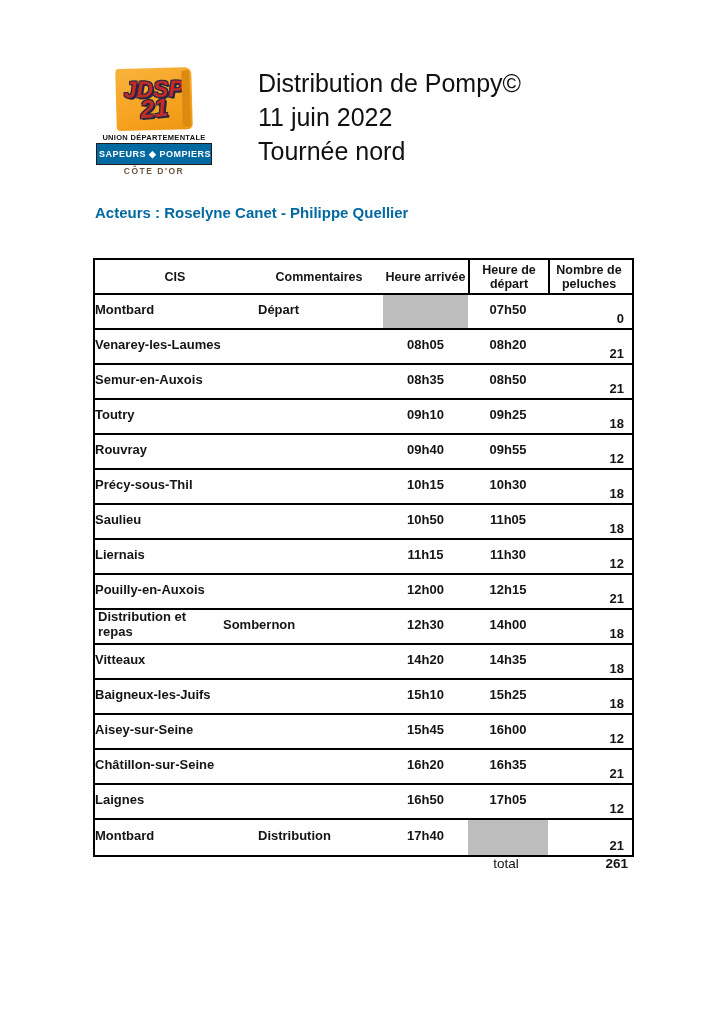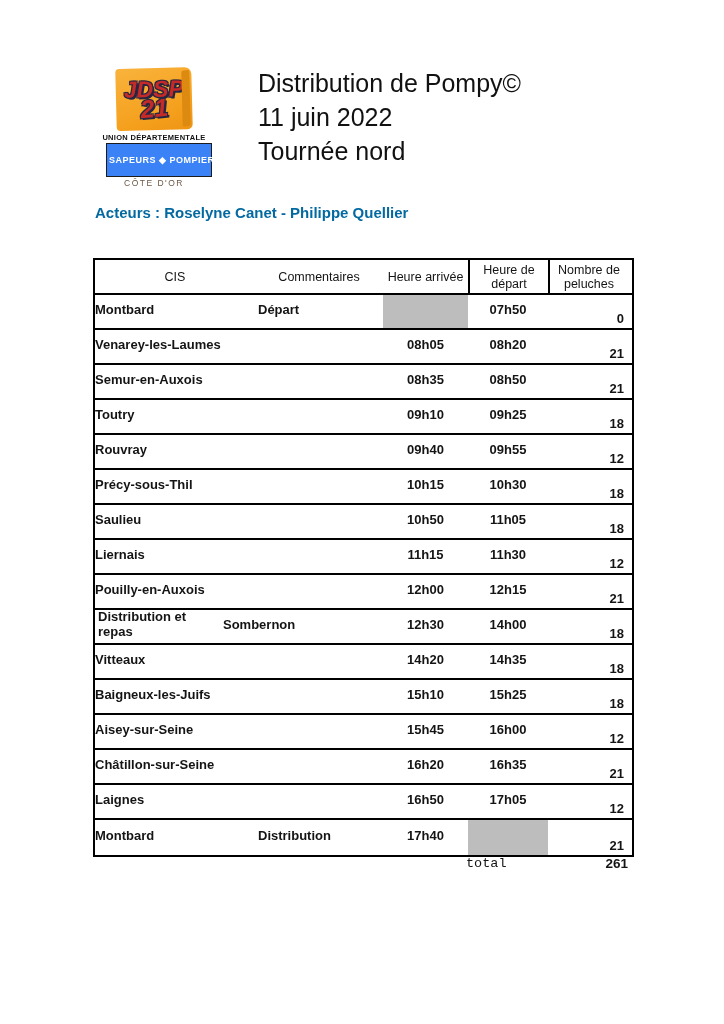--- a/index.html
+++ b/index.html
@@ -25,24 +25,24 @@
     color:#c42a28;line-height:20px;
     text-shadow:-1px -1px 0 #272744,1px -1px 0 #272744,-1px 1px 0 #272744,1px 1px 0 #272744,2px 2px 0 #272744;
   }
   .logo-number{
     font-weight:bold;font-style:italic;font-size:25px;color:#c42a28;line-height:22px;
     margin-top:-2px;transform:rotate(-4deg);
     text-shadow:-1px -1px 0 #272744,1px -1px 0 #272744,-1px 1px 0 #272744,1px 1px 0 #272744,2px 2px 0 #272744;
   }
   .logo-line1{margin-top:3px;font-size:7.5px;font-weight:bold;color:#111;letter-spacing:0.3px;white-space:nowrap;}
   .logo-band{
-    margin-top:1px;background:#3b82f6;border:1px solid #1c1c1c;color:#ffffff;
-    font-size:9px;font-weight:bold;letter-spacing:0.5px;padding:11px 2px;white-space:nowrap;margin-left:10px;
-  }
-  .logo-line3{margin-top:1px;font-size:8.5px;font-weight:normal;color:#6b5744;letter-spacing:1.5px;white-space:nowrap;}
+    margin-top:1px;background:#0369a1;border:1px solid #1c1c1c;color:#ffffff;
+    font-size:9px;font-weight:bold;letter-spacing:0.5px;padding:5px 2px;white-space:nowrap;
+  }
+  .logo-line3{margin-top:1px;font-size:8.5px;font-weight:bold;color:#6b5744;letter-spacing:1.5px;white-space:nowrap;}
 
   
   .title-block{
     position:absolute;left:258px;top:66px;width:370px;text-align:left;
     font-size:25px;line-height:34px;color:#111;
   }
 
   
   .actors{position:absolute;left:95px;top:204px;font-size:15px;font-weight:bold;color:#0369a1;}
 
@@ -55,29 +55,29 @@
   .col-comment{width:128px;padding-left:3px;font-weight:bold;justify-content:flex-start;}
   .col-arrival{width:85px;justify-content:center;font-weight:bold;}
   .col-departure{width:80px;justify-content:center;font-weight:bold;}
   .col-peluches{width:80px;justify-content:flex-end;align-items:flex-end;font-weight:bold;padding:0 4px 2px 0;}
   .td{padding-bottom:5px;}
   .col-peluches.td{padding-bottom:2px;}
   .gray{background:#bdbdbd;}
 
   .thead .tr{border-bottom:2px solid #000;}
   .thead .td{
-    font-weight:normal;font-size:12.5px;line-height:14px;justify-content:center;align-items:center;
+    font-weight:bold;font-size:12.5px;line-height:14px;justify-content:center;align-items:center;
     text-align:center;padding:0;
   }
   .thead .col-departure,.thead .col-peluches{border-left:2px solid #000;}
 
   
   .total-row{position:absolute;left:93px;top:856px;width:541px;display:flex;font-size:13.5px;}
   .total-spacer{width:373px;}
-  .total-label{width:80px;text-align:left;font-family:Liberation Mono, monospace;}
+  .total-label{width:80px;text-align:center;}
   .total-value{width:84px;text-align:right;font-weight:bold;padding-right:2px;box-sizing:border-box;}
 </style>
 </head>
 <body>
 
 <div class="page">
 
   <div class="logo">
     <div class="logo-flag">
       <div class="logo-acronym">JDSP</div>

